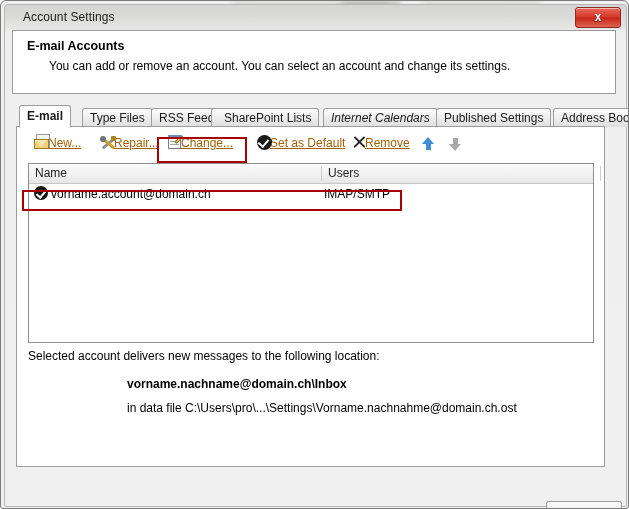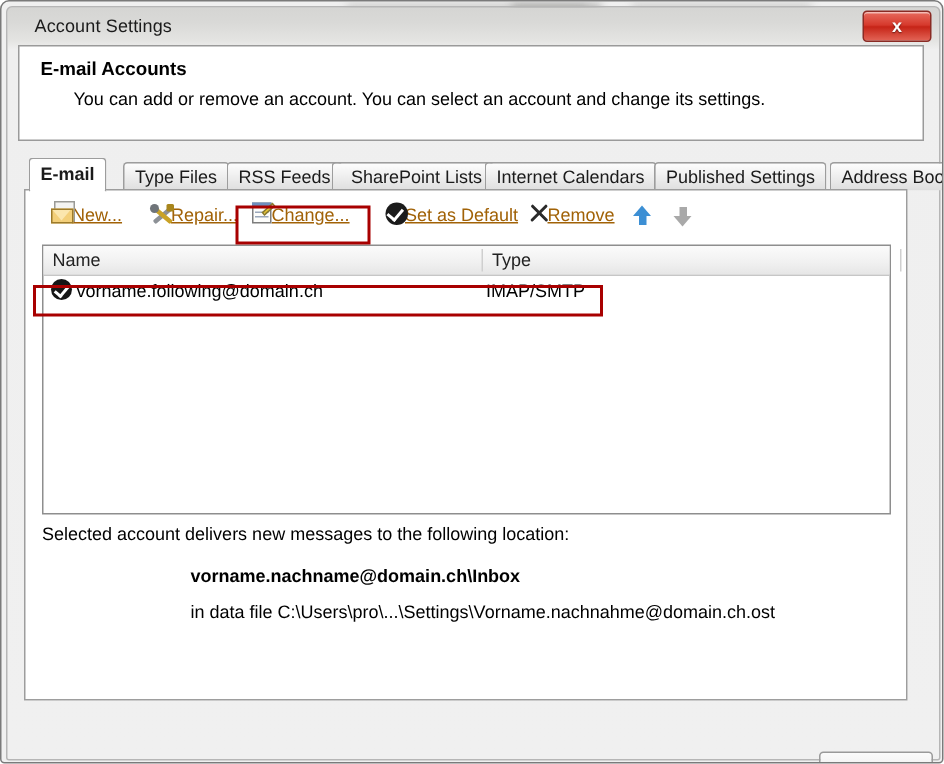--- a/index.html
+++ b/index.html
@@ -343,22 +343,22 @@
 
     <div id="header-panel">
       <div id="header-title">E-mail Accounts</div>
       <div id="header-sub">You can add or remove an account. You can select an account and change its settings.</div>
     </div>
 
     <div id="tabstrip">
       <div class="tab active" style="left:3px;">E-mail</div>
       <div class="tab" style="left:66px;">Type Files</div>
       <div class="tab" style="left:135px;">RSS Feeds</div>
-      <div class="tab" style="left:205px;padding-left:12px;">SharePoint Lists</div>
-      <div class="tab" style="left:307px;">Internet Calendars</div>
+      <div class="tab" style="left:195px;padding-left:12px;">SharePoint Lists</div>
+      <div class="tab" style="left:307px;font-style:italic;">Internet Calendars</div>
       <div class="tab" style="left:420px;">Published Settings</div>
       <div class="tab" style="left:537px;">Address Books</div>
     </div>
 
     <div id="tabpanel">
 
       <div id="toolbar">
 
         <div class="tbtn" style="left:17px;">
           <span class="glyph ic-new">
@@ -412,30 +412,30 @@
         <div class="arrow down" style="left:432px;">
           <span class="head"></span>
             <span class="stem"></span>
         </div>
       </div>
 
       <div id="listview">
         <div id="list-header">
           <div class="col-head" style="left:0px;width:292px;">Name</div>
           <div class="col-sep" style="left:292px;"></div>
-          <div class="col-head" style="left:293px;width:278px;">Type</div>
+          <div class="col-head" style="left:293px;width:278px;">Users</div>
           <div class="col-sep" style="left:571px;"></div>
         </div>
 
         <div class="row" style="left:5px; top:21px; width:556px;">
           <span class="check">
             <span class="circ"></span>
               <span class="chk"></span>
           </span>
-          <span style="position:absolute;left:17px;top:0;">vorname.following@domain.ch</span>
+          <span style="position:absolute;left:17px;top:0;">vorname.account@domain.ch</span>
           <span style="position:absolute;left:290px;top:0;">IMAP/SMTP</span>
         </div>
       </div>
 
       <div id="info">
         <div id="info-line1">Selected account delivers new messages to the following location:</div>
         <div id="info-path">vorname.nachname@domain.ch\Inbox</div>
         <div id="info-file">in data file C:\Users\pro\...\Settings\Vorname.nachnahme@domain.ch.ost</div>
       </div>
 

